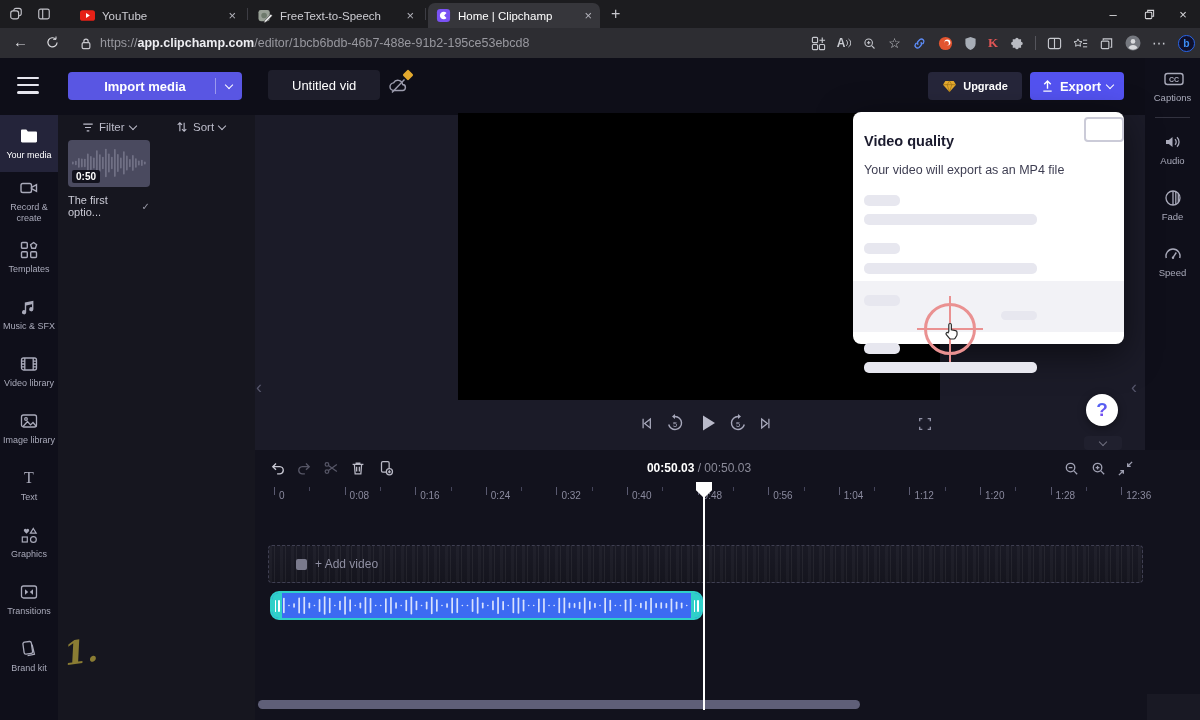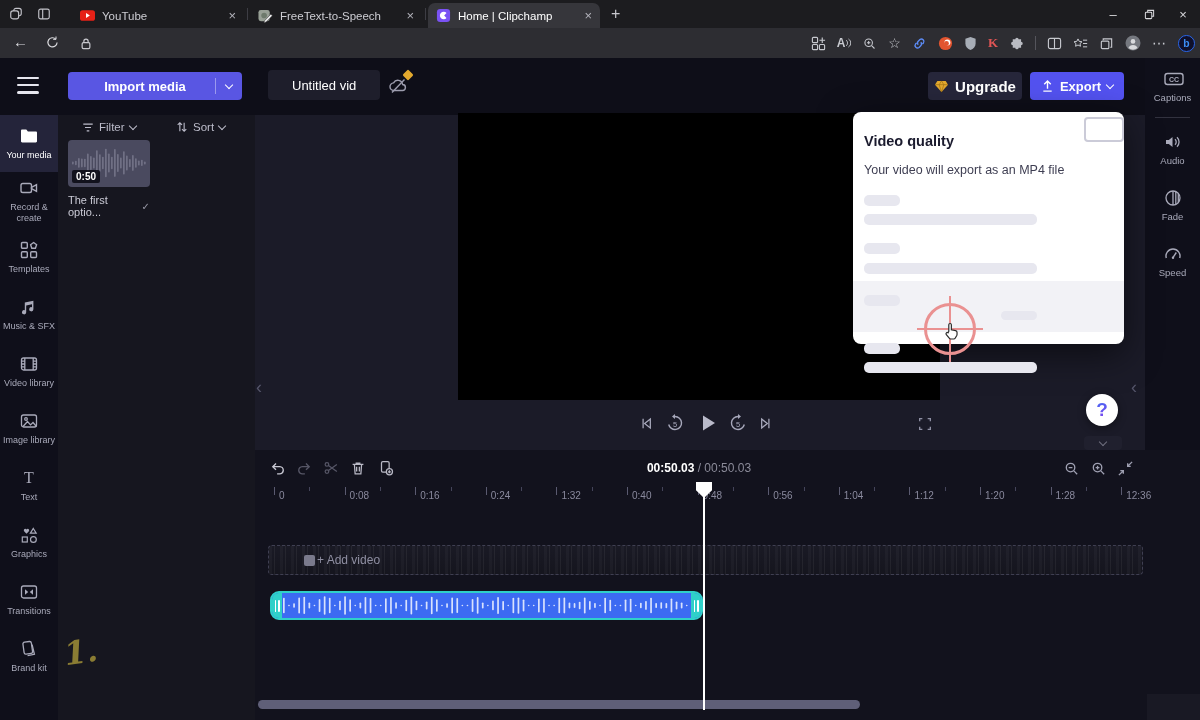--- a/index.html
+++ b/index.html
@@ -32,21 +32,21 @@
   
   #appheader{position:absolute;left:0;top:58px;width:1145px;height:57px;background:#0e0e18;}
   #hamburger{position:absolute;left:17px;top:19px;width:22px;}
   #hamburger div{height:2.2px;background:#e6e6ee;border-radius:2px;margin-bottom:5px;}
   #importbtn{position:absolute;left:68px;top:14px;width:174px;height:28px;background:var(--accent);border-radius:4px;display:flex;align-items:center;justify-content:center;color:#fff;font-size:13px;font-weight:bold;}
   #importbtn .divider{position:absolute;right:26px;top:6px;bottom:6px;width:1px;background:rgba(255,255,255,.4);}
   #importbtn .chev{position:absolute;right:10px;top:13px;color:#fff;}
   #projecttitle{position:absolute;left:268px;top:12px;width:112px;height:30px;background:#1e1e2b;border:none;border-radius:4px;color:#fff;font-size:13px;padding:0 24px;box-sizing:border-box;font-family:"Liberation Sans",sans-serif;}
   #cloudoff{position:absolute;left:388px;top:18px;color:#9d9dae;}
   #cloudbadge{position:absolute;left:404px;top:13px;width:8px;height:8px;background:var(--gold);transform:rotate(45deg);border-radius:1.5px;}
-  #upgradebtn{position:absolute;left:928px;top:14px;width:94px;height:28px;background:#26263a;border-radius:4px;display:flex;align-items:center;justify-content:center;gap:6px;color:#fff;font-size:15px;font-weight:bold;}
+  #upgradebtn{position:absolute;left:928px;top:14px;width:94px;height:28px;background:#26263a;border-radius:4px;display:flex;align-items:center;justify-content:center;gap:6px;color:#fff;font-size:11px;font-weight:bold;}
   #exportbtn{position:absolute;left:1030px;top:14px;width:94px;height:28px;background:var(--export);border-radius:4px;display:flex;align-items:center;justify-content:center;gap:6px;color:#fff;font-size:13px;font-weight:bold;}
 
   
   #activitybar{position:absolute;left:0;top:115px;width:58px;height:605px;background:#0f0f1a;}
   .actitem{height:57px;display:flex;flex-direction:column;align-items:center;justify-content:center;gap:4px;color:#a9aaba;}
   .actitem.active{background:#24243a;color:#fff;}
   .actitem .lbl{font-size:9px;line-height:1.15;text-align:center;width:56px;}
   .actitem .ico{width:20px;height:20px;}
   #mediapanel{position:absolute;left:58px;top:115px;width:197px;height:605px;background:#16161f;}
   .fsrow{position:absolute;top:0;height:24px;display:flex;align-items:center;gap:5px;color:#bcbcca;font-size:11.5px;}
@@ -87,21 +87,21 @@
   
   #timeline{position:absolute;left:255px;top:450px;width:945px;height:270px;background:#12121d;}
   .tlico{position:absolute;}
   #tl-time{position:absolute;left:379px;top:11px;width:130px;text-align:center;font-size:12px;white-space:nowrap;}
   #tl-time .cur{color:#fff;font-weight:bold;}
   #tl-time .sep,#tl-time .tot{color:#8b8b99;}
   #ruler{position:absolute;left:0;top:33px;width:945px;height:26px;}
   .tick-maj{position:absolute;top:4px;width:1px;height:8px;background:#5a5a70;}
   .tick-min{position:absolute;top:4px;width:1px;height:4px;background:#44445a;}
   .tick-lbl{position:absolute;top:7px;font-size:10px;color:#8a8a9e;}
-  #addvideo{position:absolute;left:13px;top:95px;width:875px;height:30px;border:1px dashed #3f3f52;border-radius:4px;box-sizing:border-box;display:flex;align-items:center;gap:2px;padding-left:35px;color:#8f8fa2;font-size:12px;
+  #addvideo{position:absolute;left:13px;top:95px;width:875px;height:38px;border:1px dashed #3f3f52;border-radius:4px;box-sizing:border-box;display:flex;align-items:center;gap:8px;padding-left:27px;color:#8f8fa2;font-size:12px;
     background:repeating-linear-gradient(90deg,rgba(255,255,255,.03) 0 3px,rgba(255,255,255,0) 3px 5px,rgba(255,255,255,.055) 5px 6px,rgba(255,255,255,0) 6px 11px),linear-gradient(180deg,#1a1a25,#15151e);}
   #addvideo .sq{width:11px;height:11px;background:#7a7a8c;border-radius:2px;}
   #audioclip{position:absolute;left:15px;top:141px;width:433px;height:29px;background:var(--clipfill);border:2px solid var(--clipborder);border-radius:9px;box-sizing:border-box;overflow:hidden;}
   .handle{position:absolute;top:0;bottom:0;width:10px;background:var(--clipborder);display:flex;align-items:center;justify-content:center;gap:2px;}
   .handle i{display:block;width:1.5px;height:12px;background:#fff;border-radius:1px;}
   #audioclip svg{position:absolute;left:11px;top:2px;}
   #playhead-line{position:absolute;left:448px;top:34px;width:2px;height:226px;background:#fff;z-index:20;}
   #playhead-head{position:absolute;left:441px;top:32px;width:16px;height:16px;background:#fff;clip-path:polygon(0 0,100% 0,100% 52%,50% 100%,0 52%);z-index:21;}
   #tl-scroll{position:absolute;left:3px;top:250px;width:602px;height:9px;background:#5f5f78;border-radius:5px;}
   #tl-corner{position:absolute;left:892px;top:244px;width:53px;height:26px;background:#191924;}
@@ -178,20 +178,23 @@
           <path d="M13.2 1.8v3.4h-3.4" stroke-width="1.2"></path>
         </svg>
     </span>
     <div id="urlzone">
       <span>
         <svg width="12" height="13" viewBox="0 0 14 15" fill="none" stroke="#c9c9cf" stroke-width="1.4">
             <rect x="2.5" y="6.5" width="9" height="7" rx="1.5"></rect>
             <path d="M4.5 6.5V5a2.5 2.5 0 015 0v1.5"></path>
           </svg>
       </span>
+      <span style="white-space:nowrap">
+        <span class="scheme">https://</span><span class="host">app.clipchamp.com</span><span class="path">/editor/1bcb6bdb-46b7-488e-91b2-195ce53ebcd8</span>
+      </span>
     </div>
     <div id="abicons">
       <span>
           <svg width="15" height="15" viewBox="0 0 16 16" fill="none" stroke="currentColor" stroke-width="1.2">
             <rect x="1.5" y="1.5" width="5.5" height="5.5" rx="1"></rect>
             <rect x="1.5" y="9" width="5.5" height="5.5" rx="1"></rect>
             <rect x="9" y="9" width="5.5" height="5.5" rx="1"></rect>
             <path d="M12 1.5v6M9 4.5h6"></path>
           </svg>
         </span>
@@ -624,21 +627,21 @@
         <div class="tick-maj" style="left: 89.6px;"></div>
         <span class="tick-lbl" style="left: 94.6px;">0:08</span>
         <div class="tick-min" style="left: 124.9px;"></div>
         <div class="tick-maj" style="left: 160.2px;"></div>
         <span class="tick-lbl" style="left: 165.2px;">0:16</span>
         <div class="tick-min" style="left: 195.5px;"></div>
         <div class="tick-maj" style="left: 230.8px;"></div>
         <span class="tick-lbl" style="left: 235.8px;">0:24</span>
         <div class="tick-min" style="left: 266.1px;"></div>
         <div class="tick-maj" style="left: 301.4px;"></div>
-        <span class="tick-lbl" style="left: 306.4px;">1:32</span>
+        <span class="tick-lbl" style="left: 306.4px;">0:32</span>
         <div class="tick-min" style="left: 336.7px;"></div>
         <div class="tick-maj" style="left: 372px;"></div>
         <span class="tick-lbl" style="left: 377px;">0:40</span>
         <div class="tick-min" style="left: 407.3px;"></div>
         <div class="tick-maj" style="left: 442.6px;"></div>
         <span class="tick-lbl" style="left: 447.6px;">0:48</span>
         <div class="tick-min" style="left: 477.9px;"></div>
         <div class="tick-maj" style="left: 513.2px;"></div>
         <span class="tick-lbl" style="left: 518.2px;">0:56</span>
         <div class="tick-min" style="left: 548.5px;"></div>

